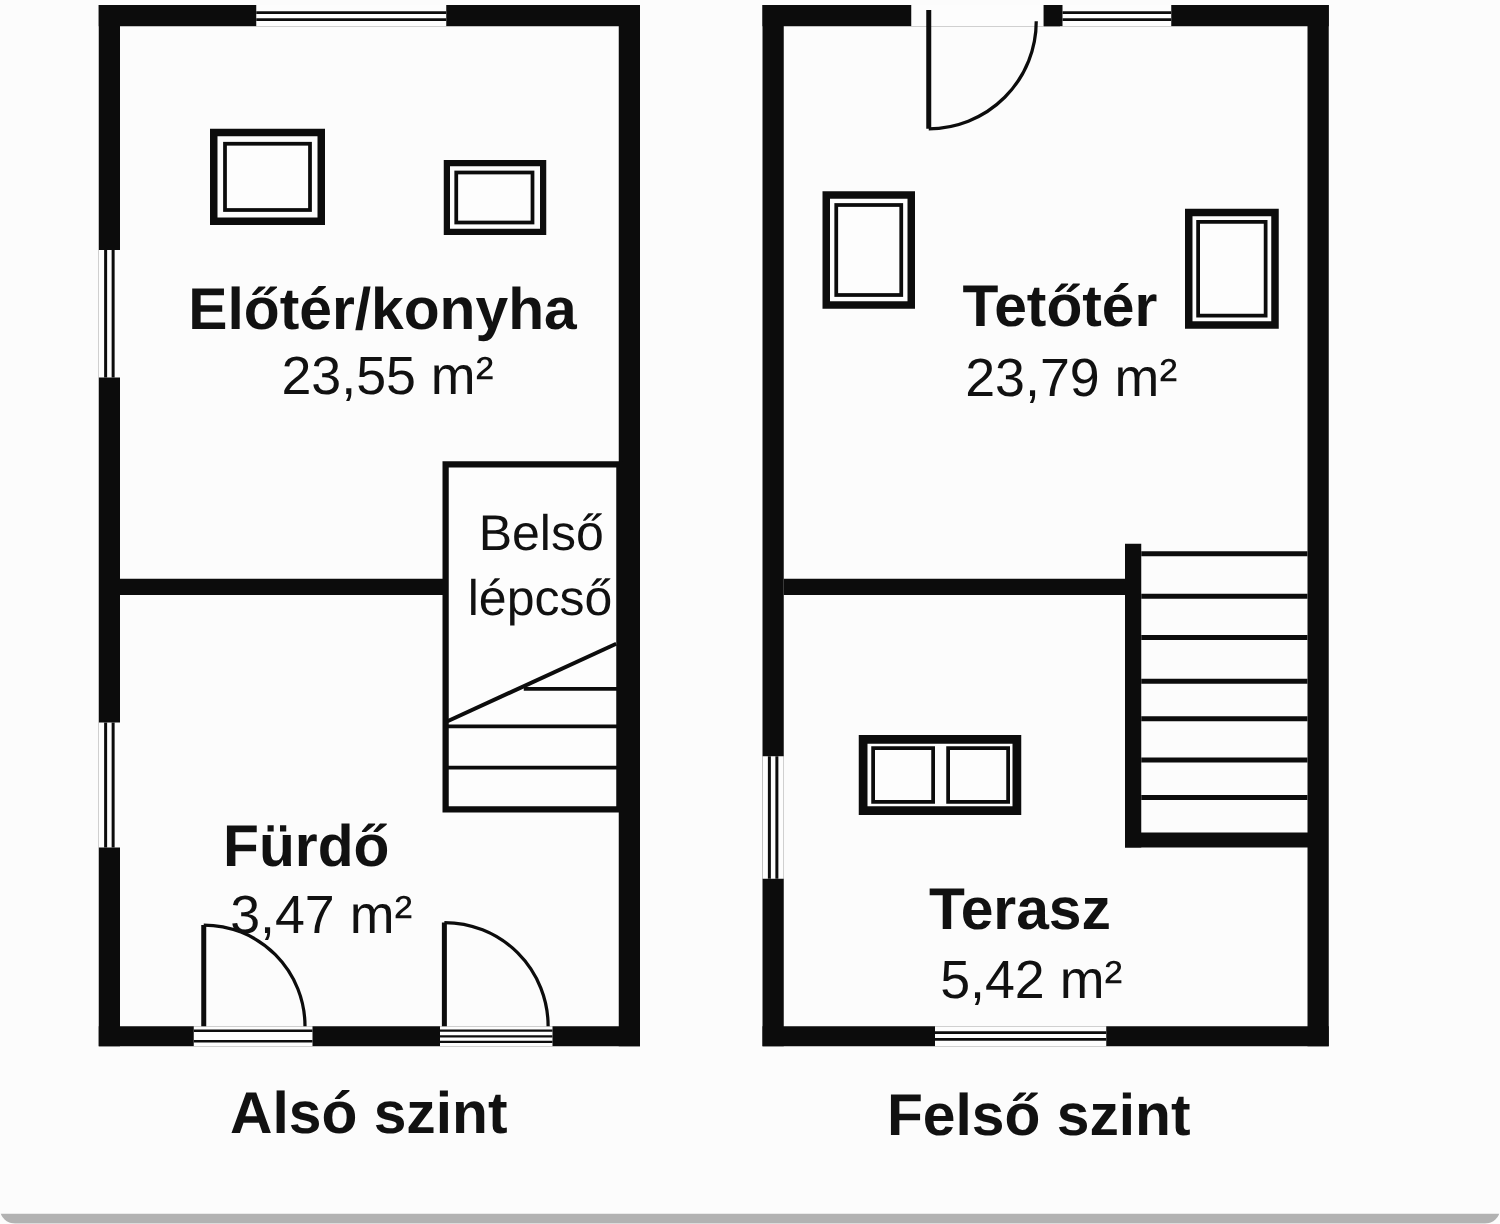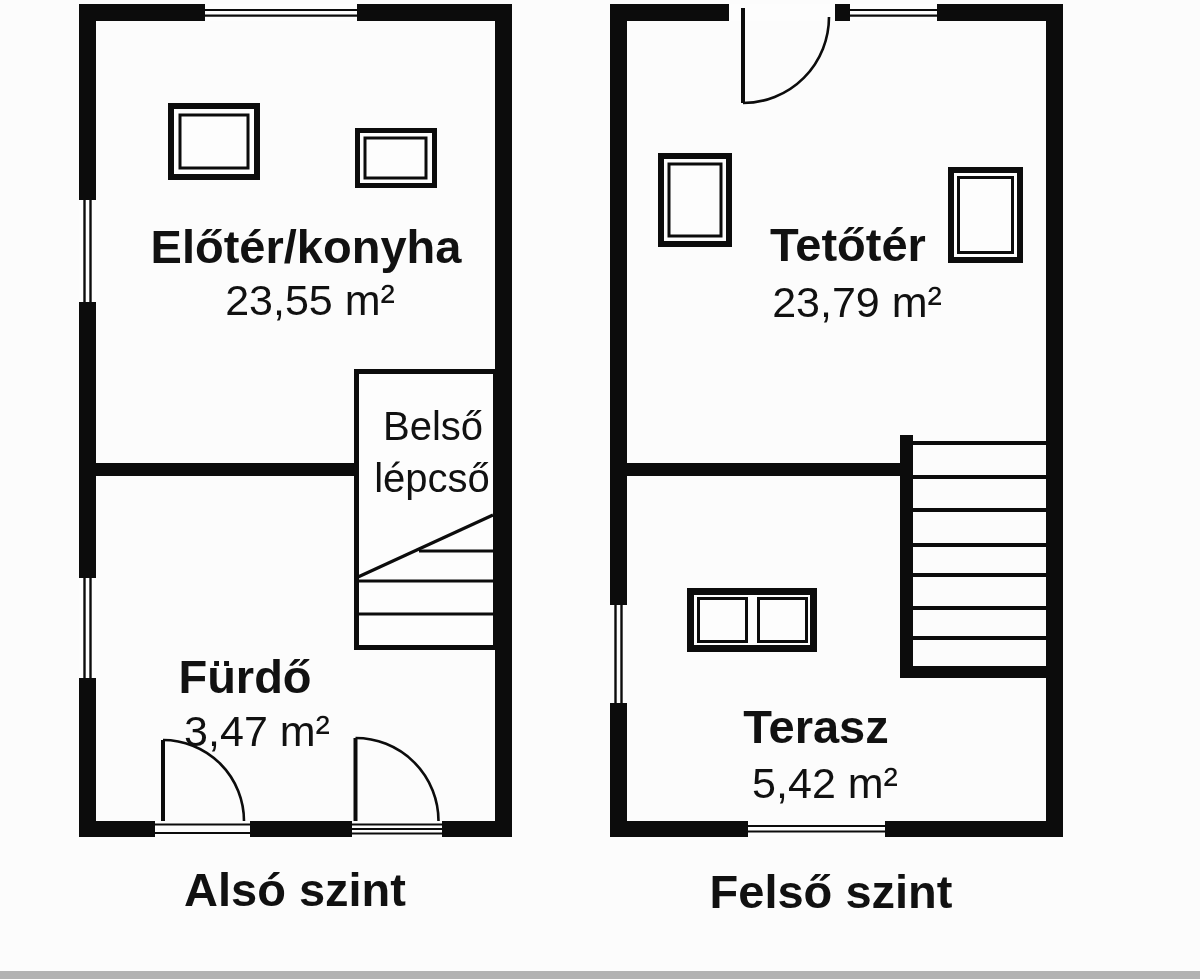--- a/index.html
+++ b/index.html
@@ -7,20 +7,21 @@
     padding: 0;
     background: #fcfcfc;
   }
   .stage {
     position: relative;
     width: 1200px;
     height: 979px;
     background: #fcfcfc;
     overflow: hidden;
     font-family: "Liberation Sans", sans-serif;
+    border-radius: 12px;
   }
   svg { display: block; }
   .wall   { fill: #0c0c0c; }
   .white  { fill: #fdfdfd; }
   .thin   { stroke: #0c0c0c; fill: none; }
   .room-name {
     font-family: "Liberation Sans", sans-serif;
     font-weight: bold;
     font-size: 47px;
     fill: #111;

